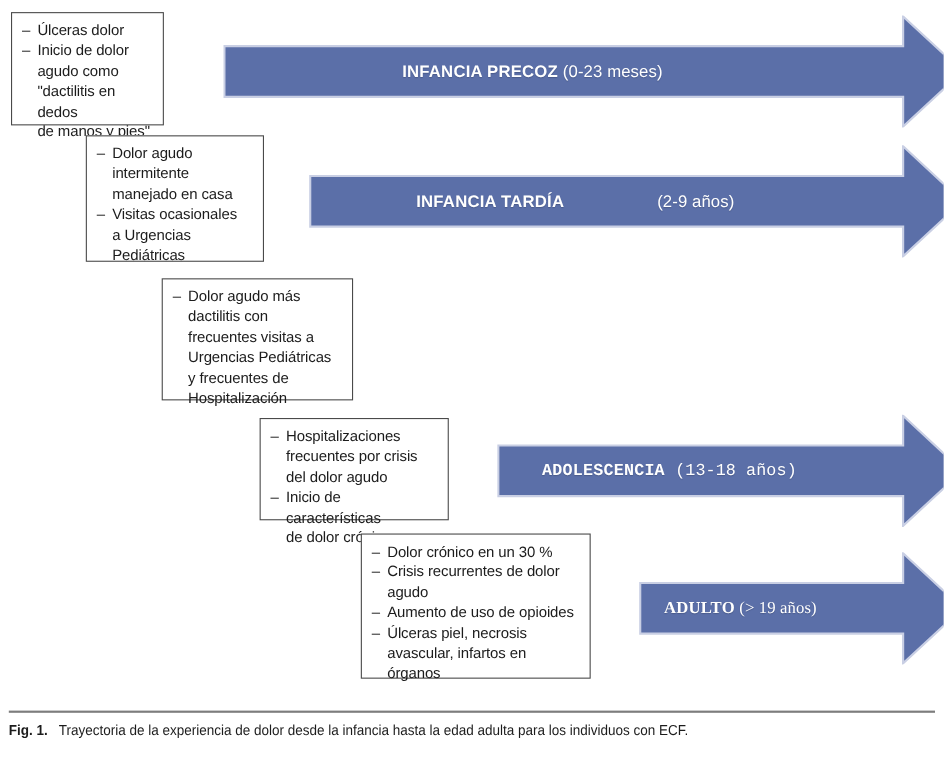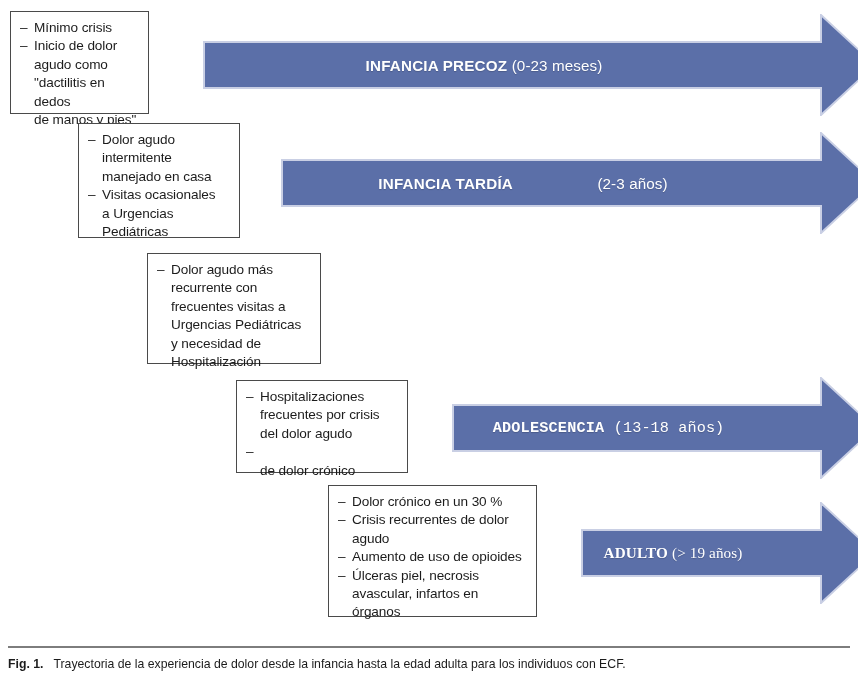--- a/index.html
+++ b/index.html
@@ -115,21 +115,21 @@
     </div>
   </div>
 
   <div class="arrow" style="left:253px; top:132px; width:596px; height:102px;">
     <svg viewBox="0 0 596 102" preserveAspectRatio="none">
       <polygon points="1,28 540,28 540,1 594,51 540,101 540,74 1,74" fill="#5B6FA8" stroke="#c9cfe4" stroke-width="2"></polygon>
     </svg>
     <div class="arrow-label" style="left:0; width:540px;gap:40px;">
       <span>INFANCIA TARDÍA</span>
       <span>&nbsp;</span>
-      <span class="unit">(2-3 años)</span>
+      <span class="unit">(2-9 años)</span>
     </div>
   </div>
 
 
   <div class="arrow" style="left:424px; top:377px; width:425px; height:102px;font-family:Liberation Mono, monospace;">
     <svg viewBox="0 0 425 102" preserveAspectRatio="none">
       <polygon points="1,28 369,28 369,1 423,51 369,101 369,74 1,74" fill="#5B6FA8" stroke="#c9cfe4" stroke-width="2"></polygon>
     </svg>
     <div class="arrow-label" style="left:0; width:369px;">
       <span>ADOLESCENCIA</span>
@@ -146,21 +146,21 @@
       <span>ADULTO</span>
       <span>&nbsp;</span>
       <span class="unit">(&gt; 19 años)</span>
     </div>
   </div>
 
   <div class="note-box" style="left:10px; top:11px; width:139px; height:103px;">
     <ul class="note-list">
       <li class="note-item">
         <span class="dash">–</span>
-        <span>Mínimo crisis</span>
+        <span>Úlceras dolor</span>
       </li>
       <li class="note-item">
         <span class="dash">–</span>
         <span>Inicio de dolor</span><br>
         <span>agudo como</span><br>
         <span>"dactilitis en dedos</span><br>
         <span>de manos y pies"</span>
       </li>
     </ul>
   </div>
@@ -180,40 +180,40 @@
         <span>Pediátricas</span>
       </li>
     </ul>
   </div>
 
   <div class="note-box" style="left:147px; top:253px; width:174px; height:111px;">
     <ul class="note-list">
       <li class="note-item">
         <span class="dash">–</span>
         <span>Dolor agudo más</span><br>
-        <span>recurrente con</span><br>
+        <span>dactilitis con</span><br>
         <span>frecuentes visitas a</span><br>
         <span>Urgencias Pediátricas</span><br>
-        <span>y necesidad de</span><br>
+        <span>y frecuentes de</span><br>
         <span>Hospitalización</span>
       </li>
     </ul>
   </div>
 
   <div class="note-box" style="left:236px; top:380px; width:172px; height:93px;">
     <ul class="note-list">
       <li class="note-item">
         <span class="dash">–</span>
         <span>Hospitalizaciones</span><br>
         <span>frecuentes por crisis</span><br>
         <span>del dolor agudo</span>
       </li>
       <li class="note-item">
         <span class="dash">–</span>
-        <br>
+        <span>Inicio de características</span><br>
         <span>de dolor crónico</span>
       </li>
     </ul>
   </div>
 
   <div class="note-box" style="left:328px; top:485px; width:209px; height:132px;">
     <ul class="note-list">
       <li class="note-item">
         <span class="dash">–</span>
         <span>Dolor crónico en un 30 %</span>

